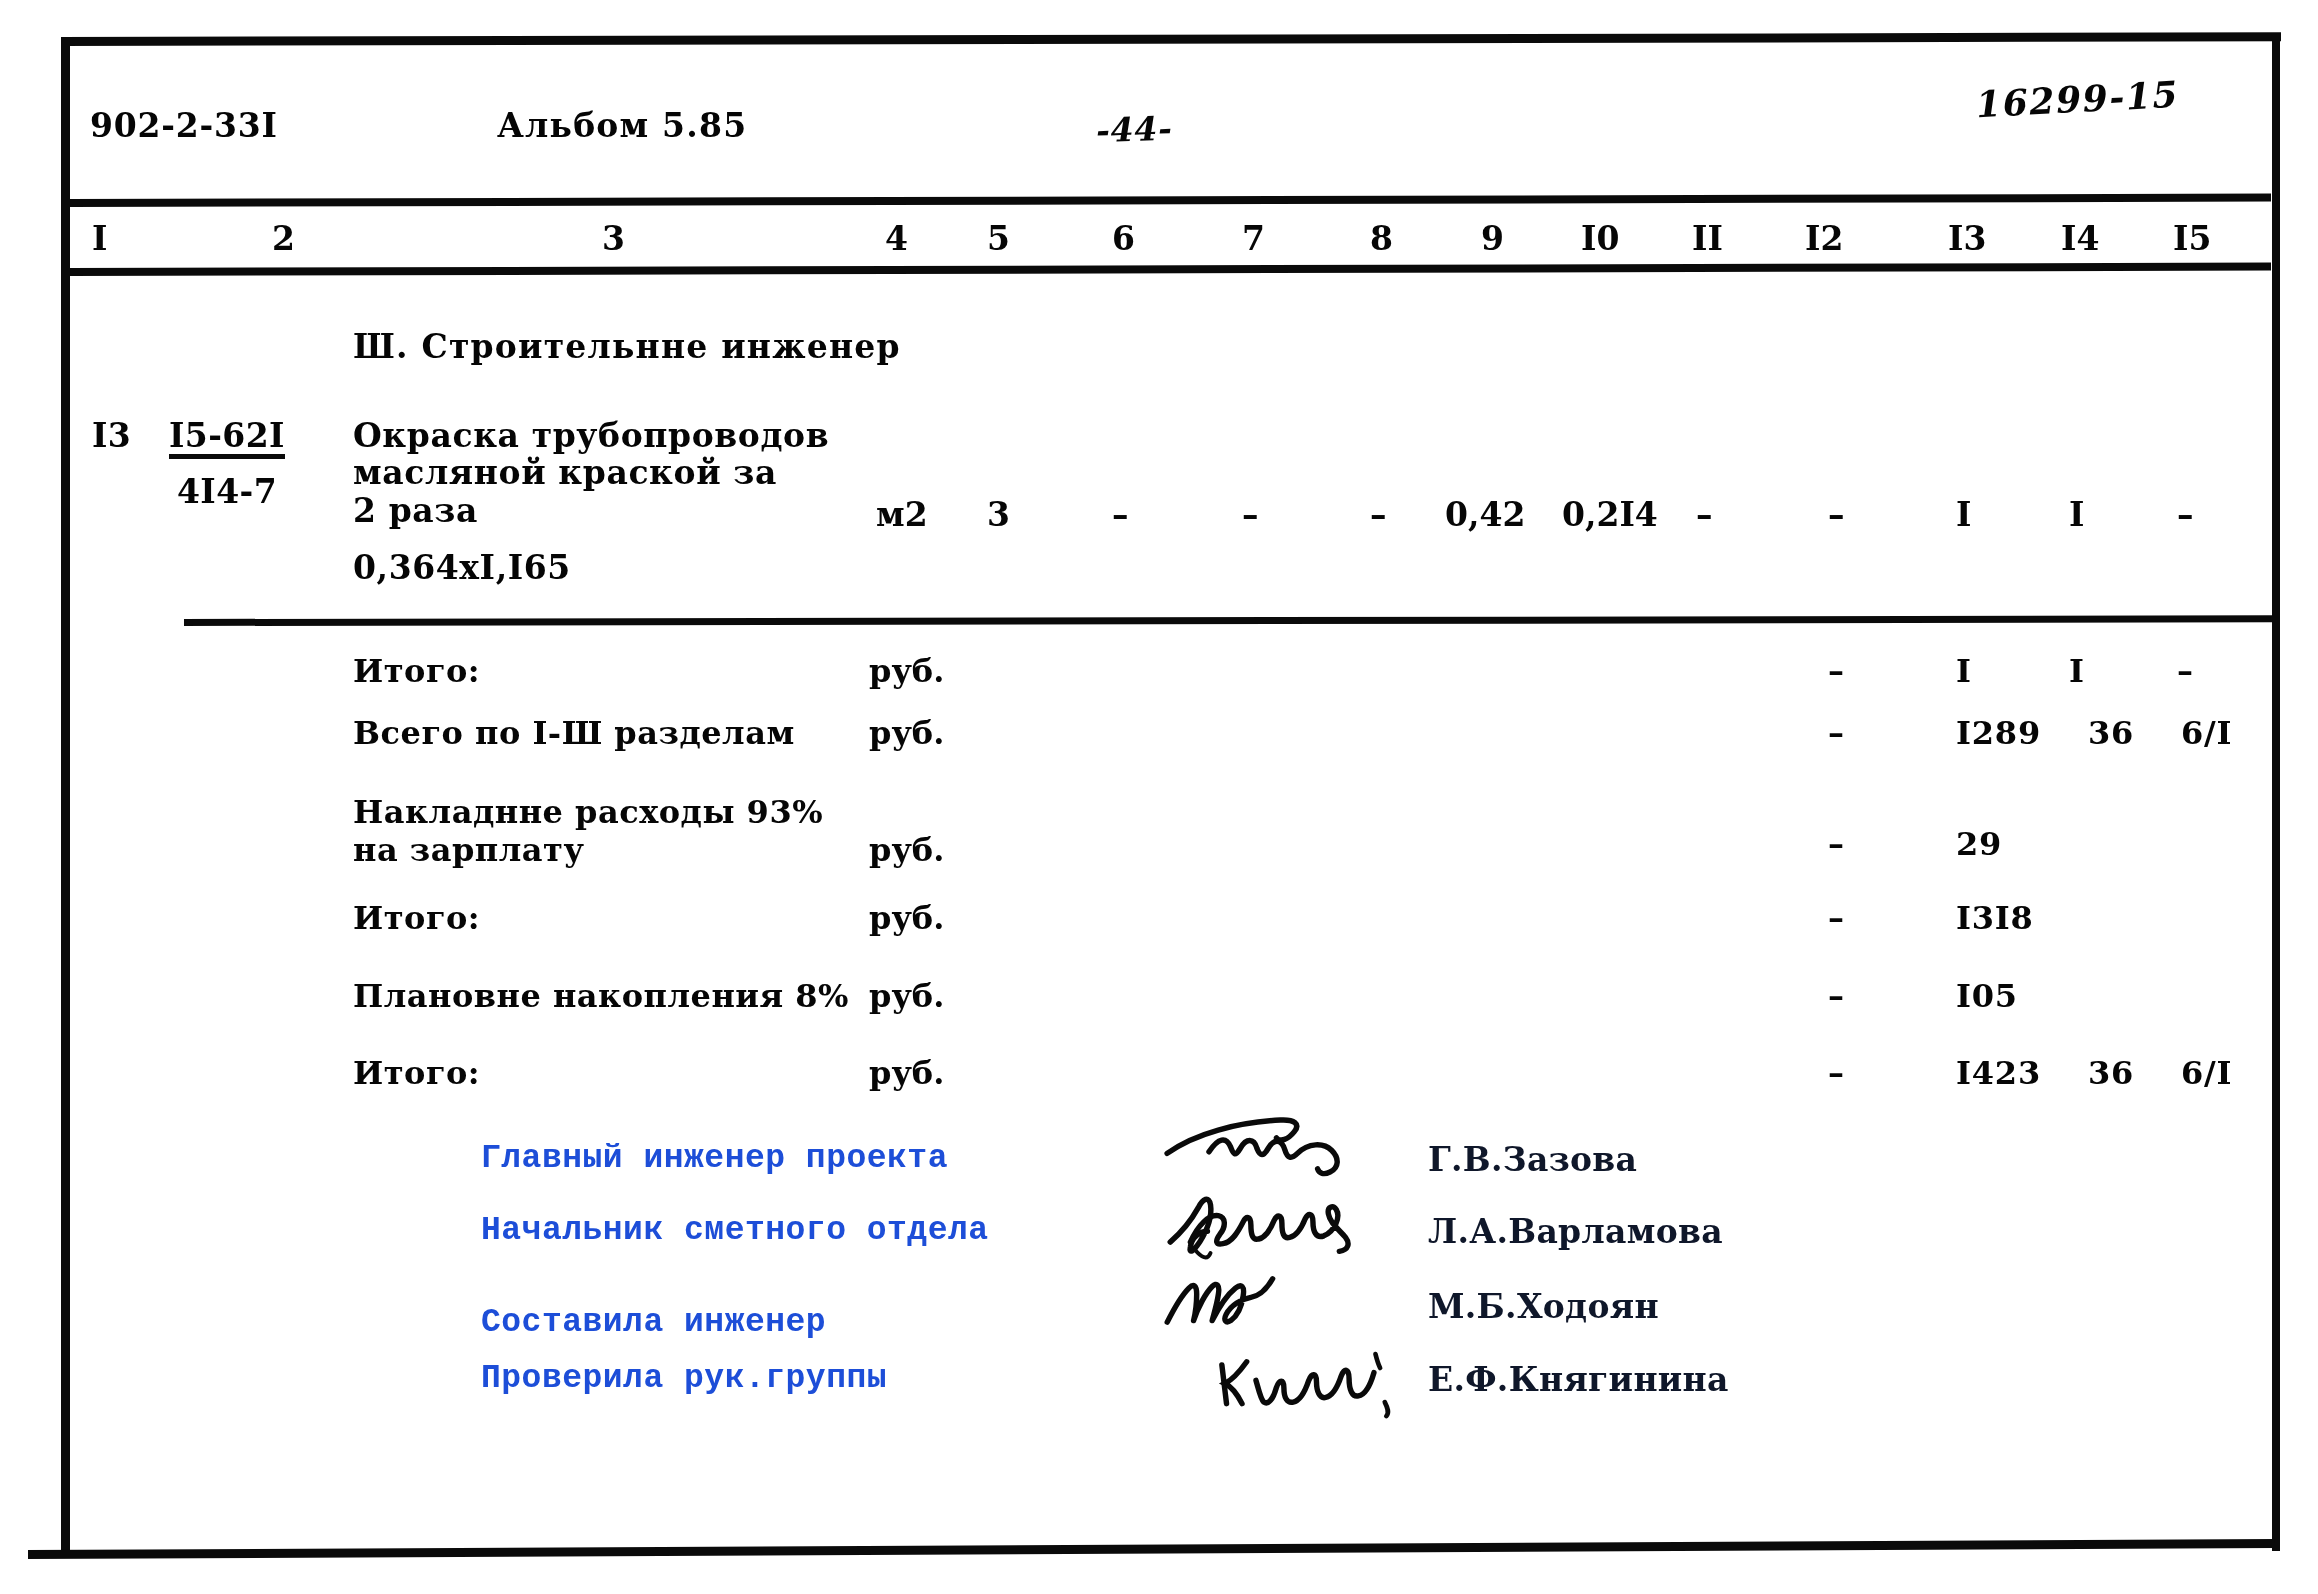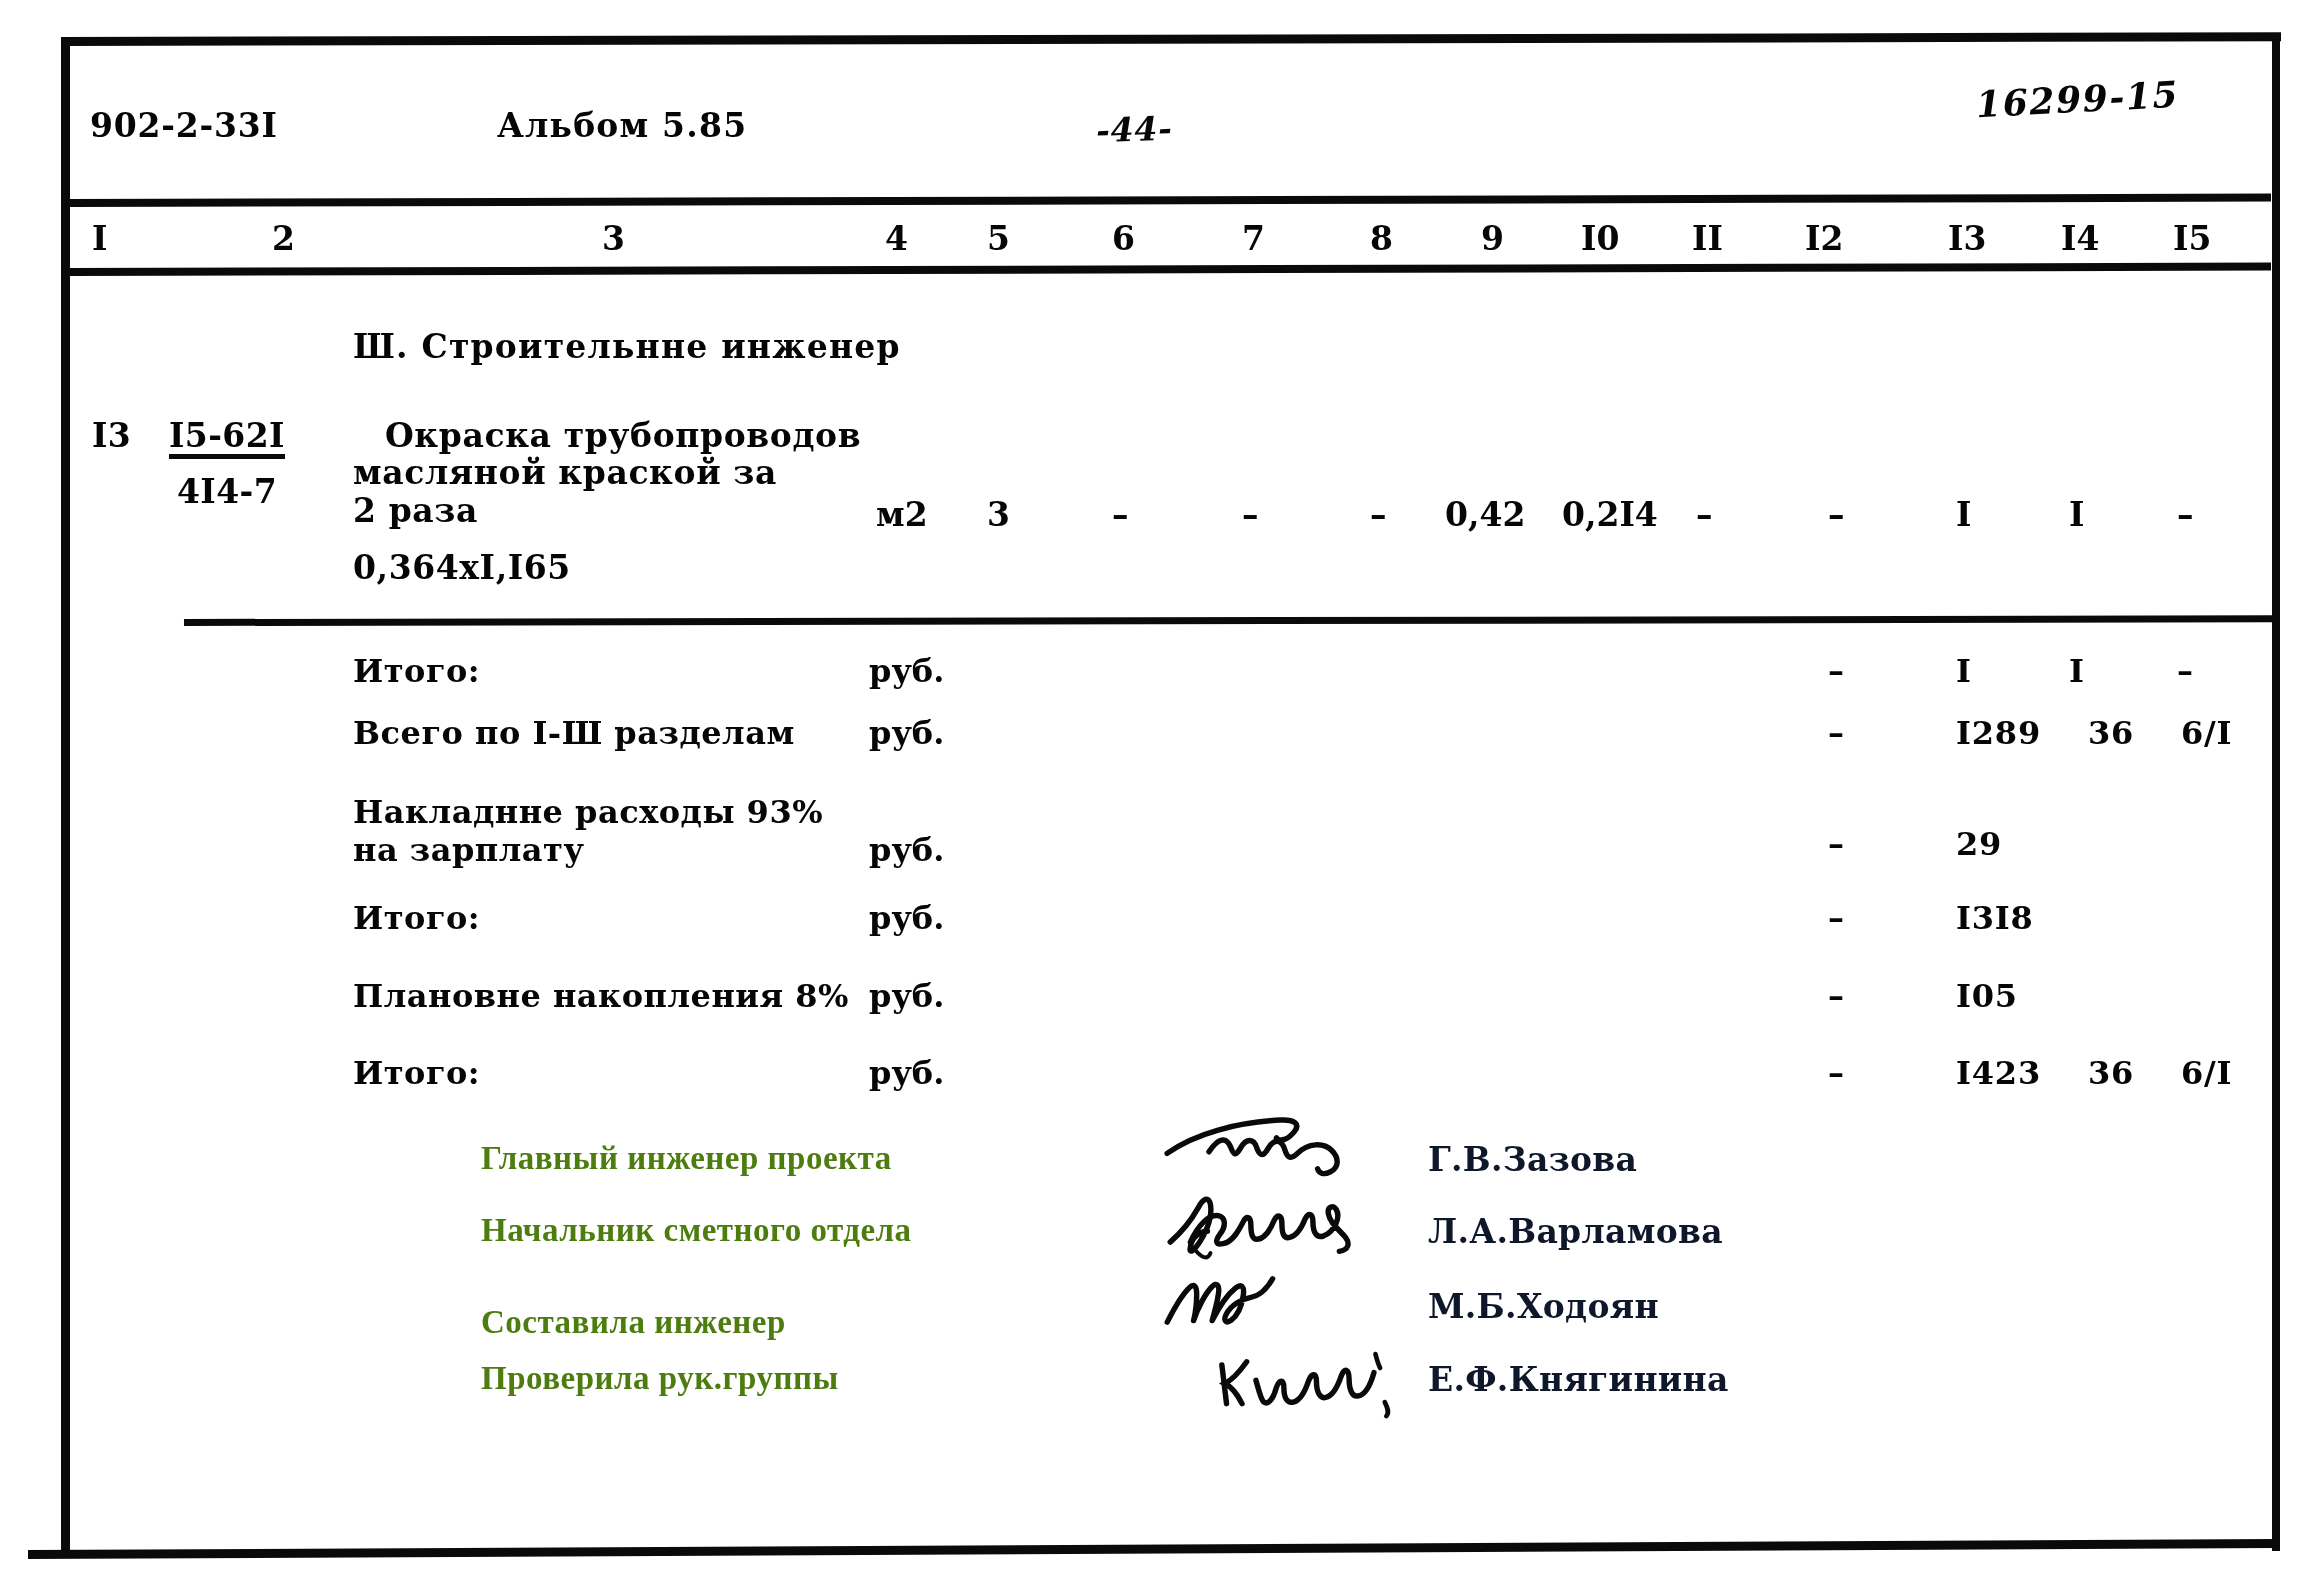--- a/index.html
+++ b/index.html
@@ -77,21 +77,21 @@
     white-space: pre;
   }
 
   
   #section-heading { left: 353px; top: 330px; font-size: 33px; letter-spacing: 1.2px; }
 
   
   #row-num        { left: 92px; top: 419px; font-size: 33px; }
   #row-code-a     { left: 169px; top: 419px; font-size: 33px; border-bottom: 5.4px solid #0a0a0a; padding-bottom: 2.3px; }
   #row-code-b     { left: 177px; top: 475px; font-size: 33px; }
-  #row-desc1      { left: 353px; top: 419px; font-size: 33px; letter-spacing: 0.6px; margin-left: 32px; }
+  #row-desc1      { left: 353px; top: 419px; font-size: 33px; letter-spacing: 0.6px; }
   #row-desc2      { left: 353px; top: 456px; font-size: 33px; letter-spacing: 0.6px; }
   #row-desc3      { left: 353px; top: 494px; font-size: 33px; letter-spacing: 0.6px; }
   #row-desc4      { left: 353px; top: 551px; font-size: 33px; letter-spacing: 0.6px; }
 
   .rowval {
     position: absolute;
     top: 495px;
     font-family: "DejaVu Serif", serif;
     font-weight: bold;
     font-size: 33px;
@@ -146,25 +146,25 @@
     color: #060606;
     white-space: pre;
     left: 1956px;
     letter-spacing: 0.8px;
   }
 
   
   .sig-role {
     position: absolute;
     left: 481px;
-    font-family: Liberation Serif, serif;
+    font-family: Liberation Mono, monospace;
     font-weight: bold;
     font-size: 33px;
     letter-spacing: 0.5px;
-    color: #4d7c0f;
+    color: #1d4ed8;
     white-space: pre;
   }
   .sig-name {
     position: absolute;
     left: 1428px;
     font-family: "DejaVu Serif", serif;
     font-weight: bold;
     font-size: 33px;
     letter-spacing: 0.3px;
     color: #0f172a;

